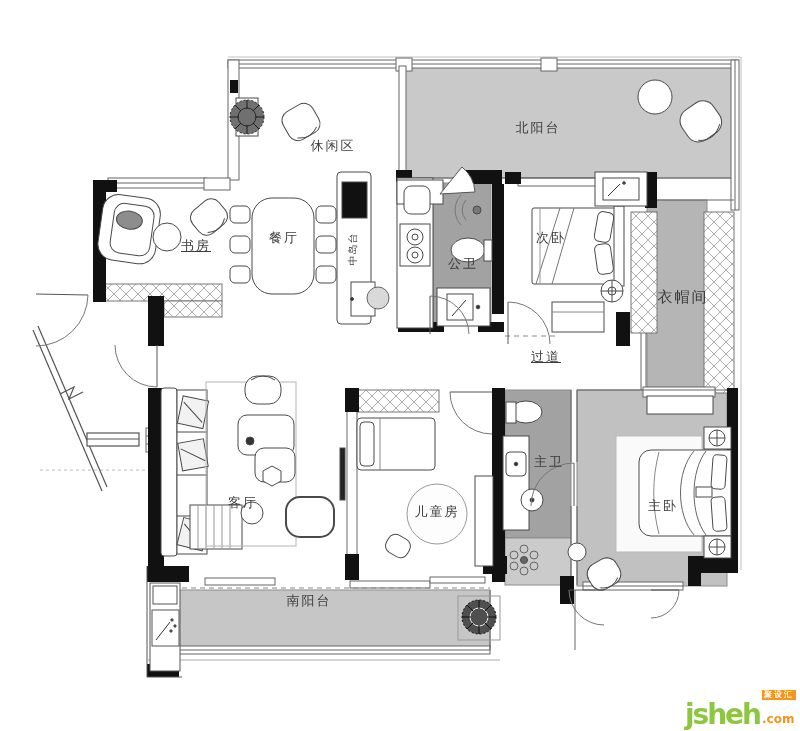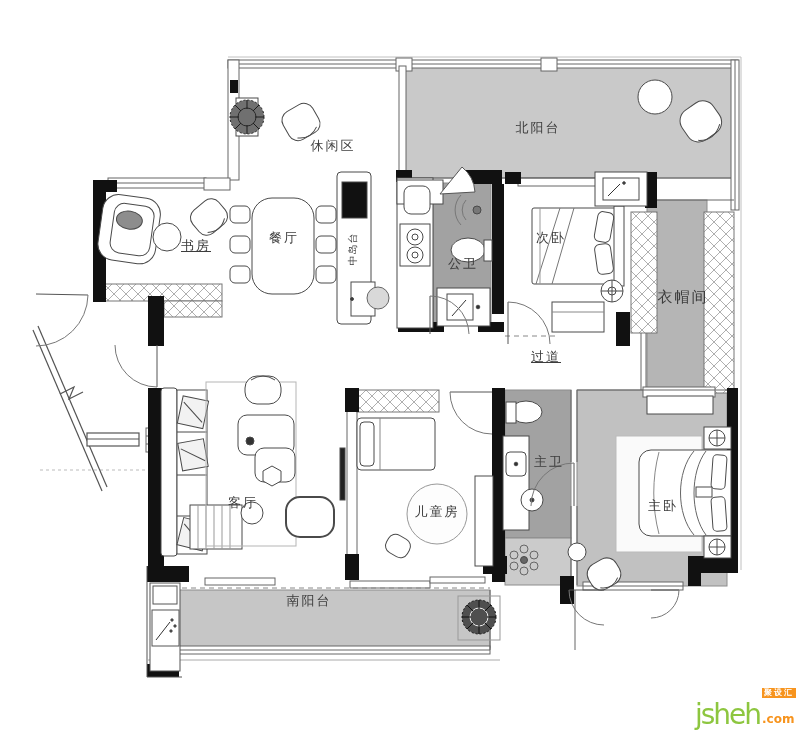--- a/index.html
+++ b/index.html
@@ -4,24 +4,24 @@
 <style>
   html,body{margin:0;padding:0;background:#ffffff;}
   .canvas{position:relative;width:800px;height:731px;background:#ffffff;overflow:hidden;
           font-family:"DejaVu Sans",sans-serif;}
   .canvas svg{position:absolute;left:0;top:0;}
   .room-label{position:absolute;transform:translate(-50%,-50%);font-size:13px;color:#3d3d3d;
               letter-spacing:2px;white-space:nowrap;font-family:"DejaVu Serif","DejaVu Sans",serif;}
   .room-label.small{font-size:15px;}
   .room-label.vertical{transform:translate(-50%,-50%) rotate(-90deg);font-size:10px;letter-spacing:1px;}
   .watermark{position:absolute;right:4px;bottom:6px;display:flex;align-items:flex-end;line-height:1;}
-  .wm-brand{font-weight:normal;font-size:28px;color:#8dc63f;letter-spacing:-2px;line-height:0.75;}
-  .wm-col{display:flex;flex-direction:column;align-items:flex-start;margin-left:2px;}
+  .wm-brand{font-weight:bold;font-size:28px;color:#8dc63f;letter-spacing:-2px;line-height:0.75;}
+  .wm-col{display:flex;flex-direction:column;align-items:flex-start;margin-left:2px;gap:8px;}
   .wm-cn{background:#f7941e;color:#ffffff;font-size:8px;font-weight:bold;padding:1px 2px;letter-spacing:2px;}
-  .wm-com{color:#f7941e;font-weight:bold;font-size:12px;margin-top:15px;}
+  .wm-com{color:#f7941e;font-weight:bold;font-size:12px;margin-top:5px;}
 </style>
 </head>
 <body>
 
 <div class="canvas">
 
 <svg width="800" height="731" viewBox="0 0 800 731">
   <defs>
     <pattern id="hatch" width="12" height="12" patternUnits="userSpaceOnUse">
       <rect width="12" height="12" fill="#ffffff"></rect>

